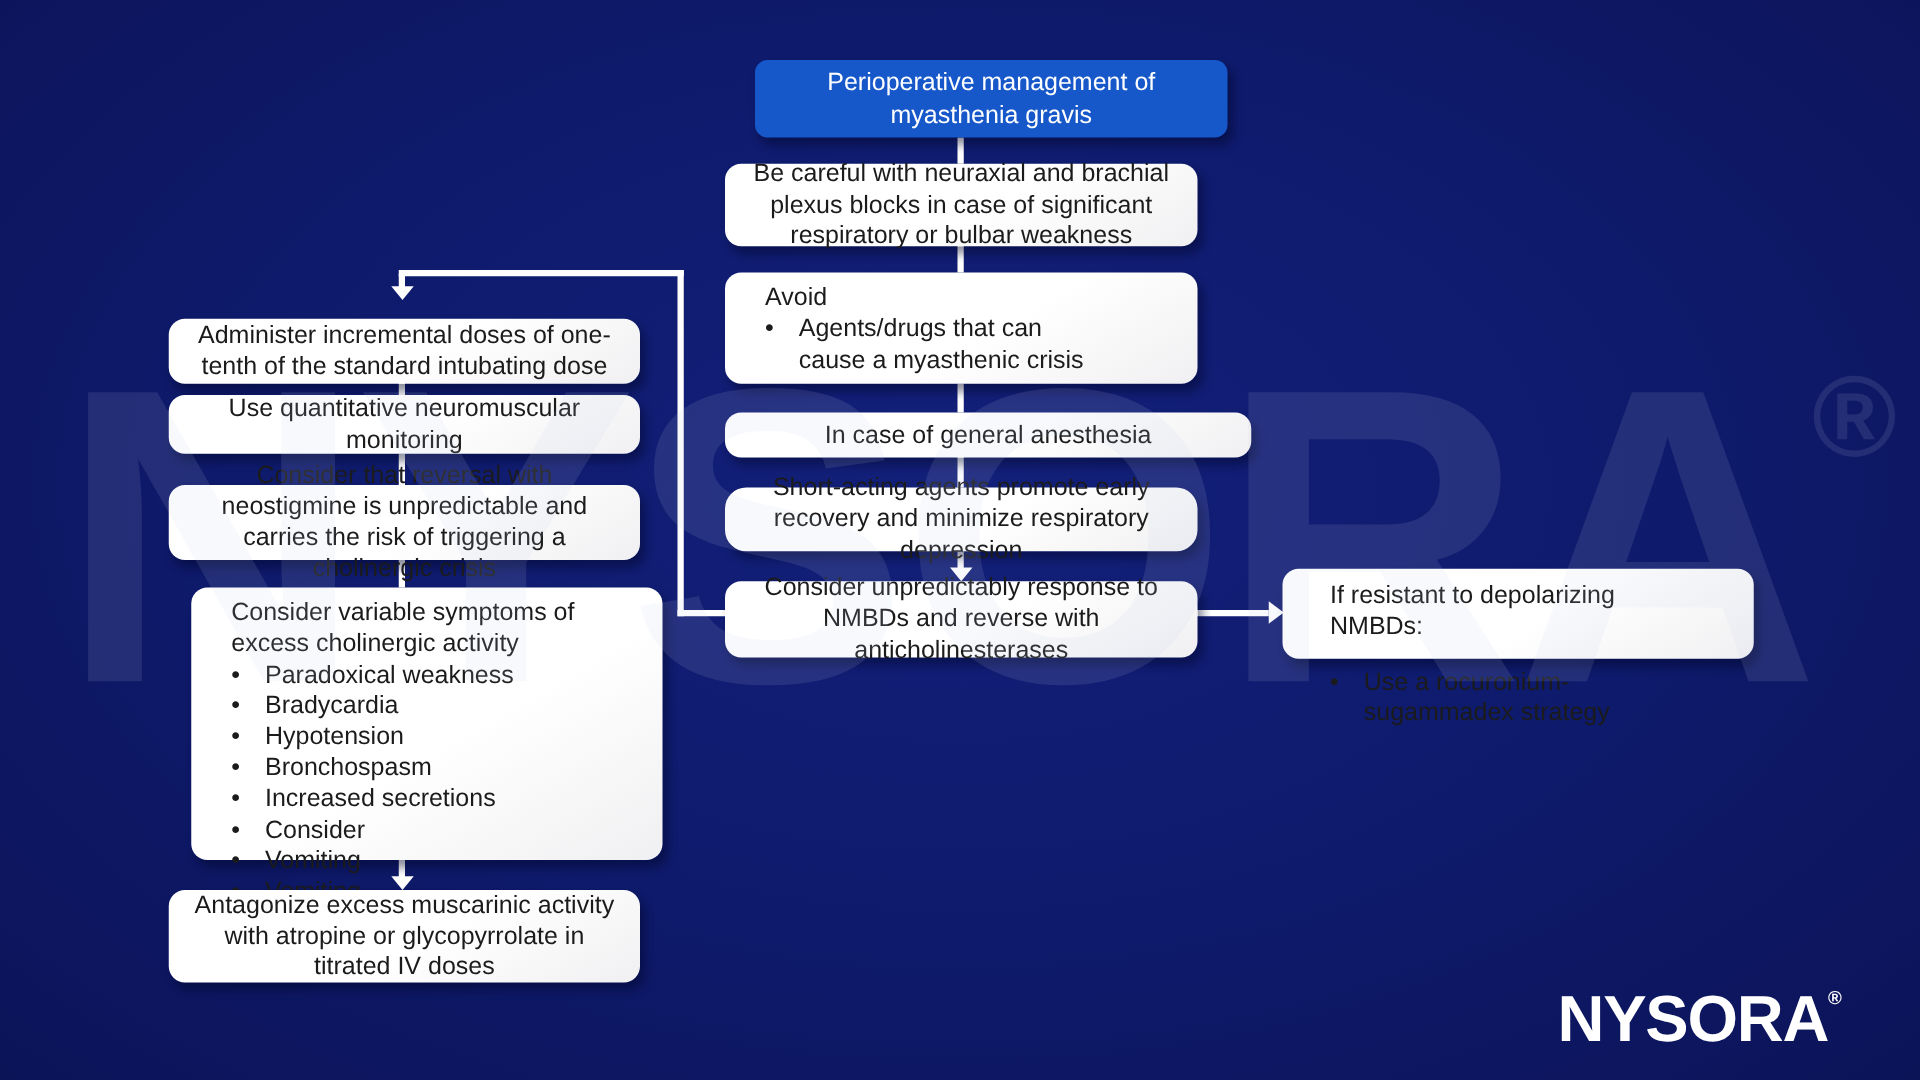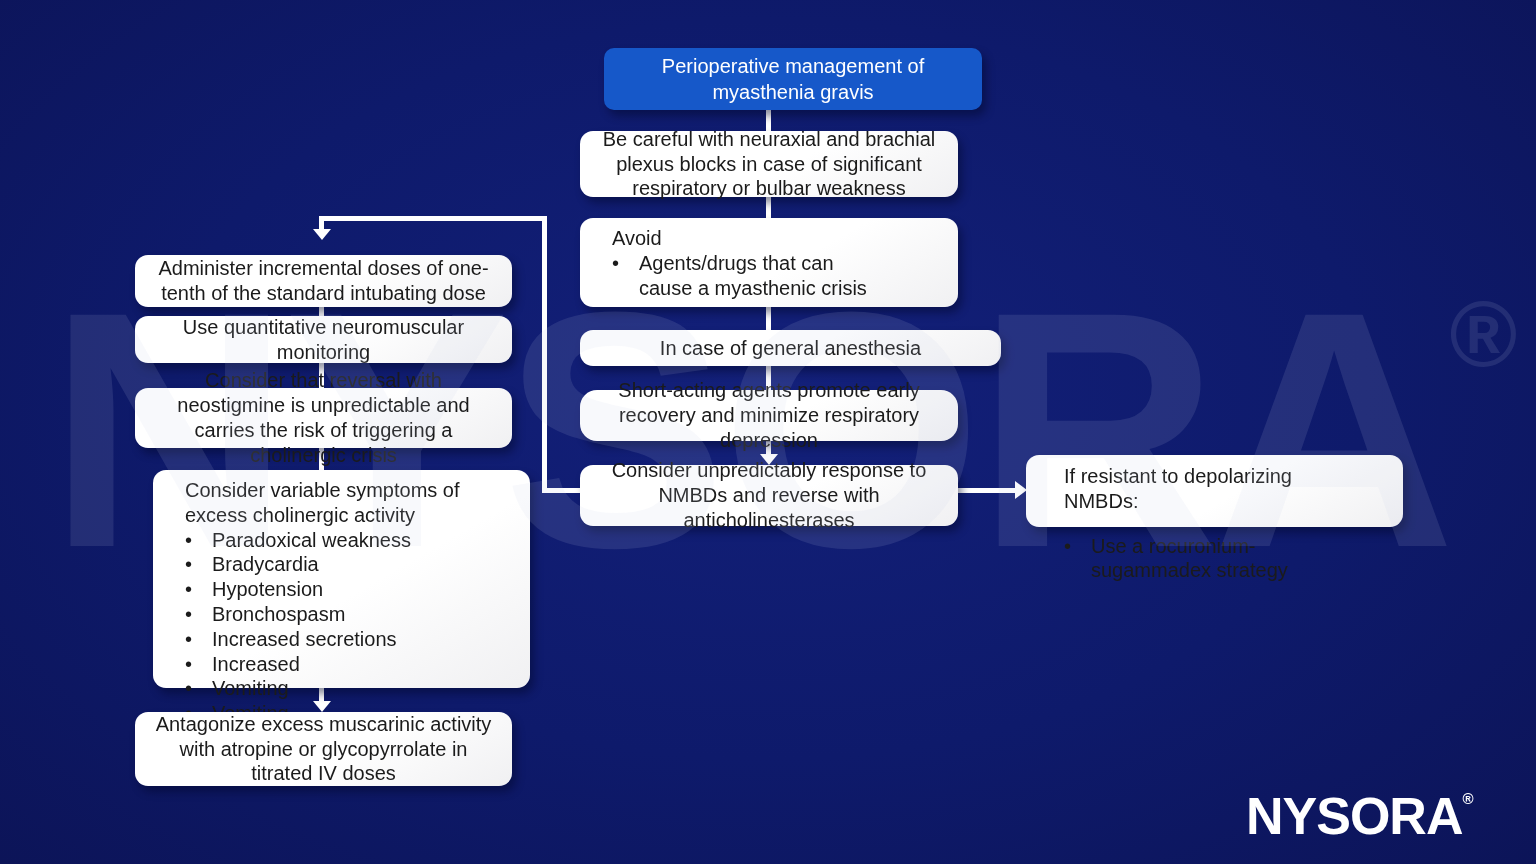--- a/index.html
+++ b/index.html
@@ -137,21 +137,21 @@
       <li>
           <span>Hypotension</span>
         </li>
       <li>
           <span>Bronchospasm</span>
         </li>
       <li>
           <span>Increased secretions</span>
         </li>
       <li>
-          <span>Increased</span>
+          <span>Consider</span>
         </li>
       <li>
           <span>Vomiting</span>
         </li>
       <li>
           <span>Vomiting</span>
         </li>
     </ul>
   </div>
 

